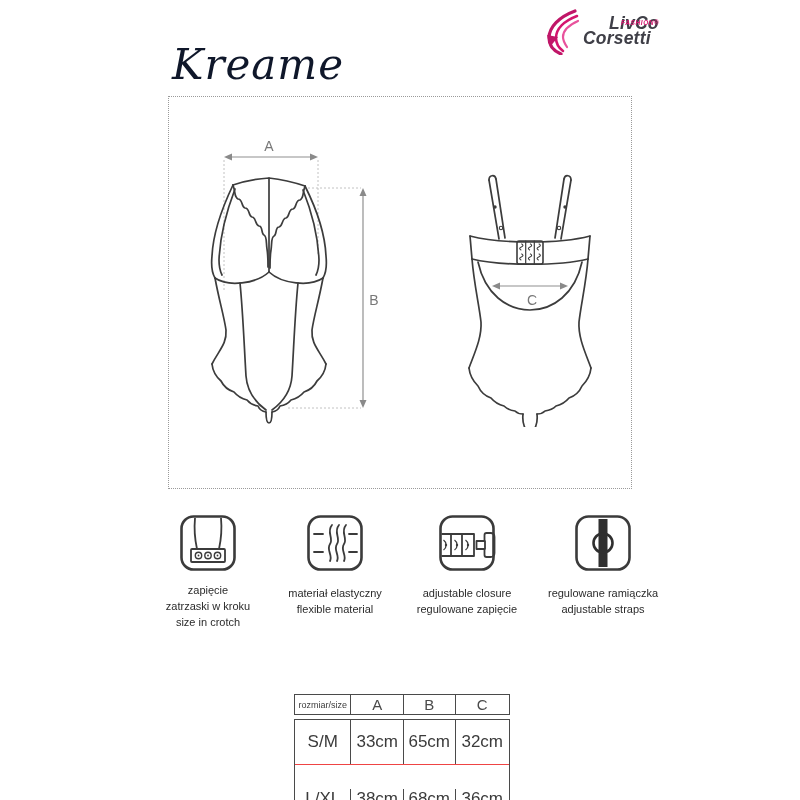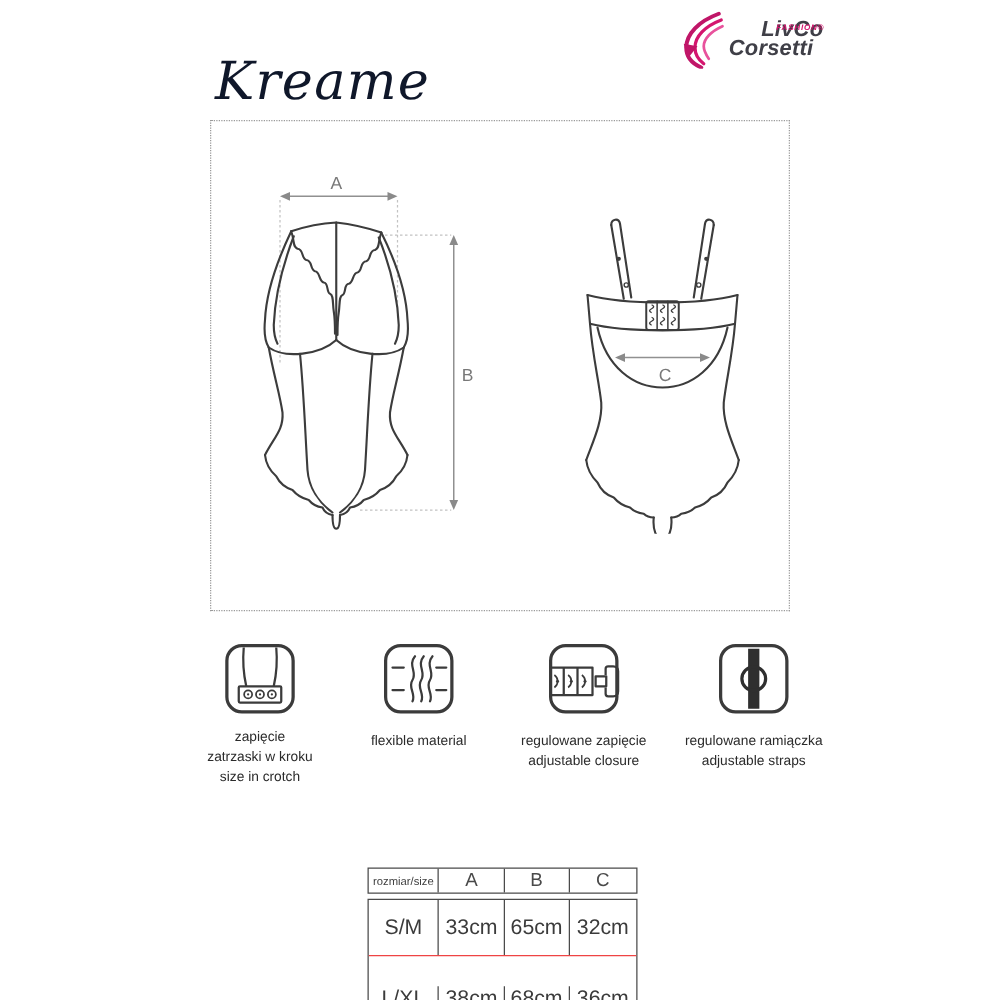--- a/index.html
+++ b/index.html
@@ -202,26 +202,27 @@
       <circle cx="29" cy="29" r="9.5" fill="none" stroke="#2f2f2f" stroke-width="2.6"></circle>
     </svg>
   </div>
 
   <div class="abs feature-label" style="left:118px;top:582px;">
     <span>zapięcie</span>
     <span>zatrzaski w kroku</span>
     <span>size in crotch</span>
   </div>
   <div class="abs feature-label" style="left:245px;top:585px;">
+    <span>materiał elastyczny</span>
     <span>flexible material</span>
     <span></span>
   </div>
   <div class="abs feature-label" style="left:377px;top:585px;">
+    <span>adjustable closure</span>
     <span>regulowane zapięcie</span>
-    <span>adjustable closure</span>
     <span></span>
   </div>
   <div class="abs feature-label" style="left:513px;top:585px;">
     <span>regulowane ramiączka</span>
     <span>adjustable straps</span>
     <span></span>
   </div>
 
   <div class="abs stable" style="left:294px;top:650px;">
     <div class="trow thead">

